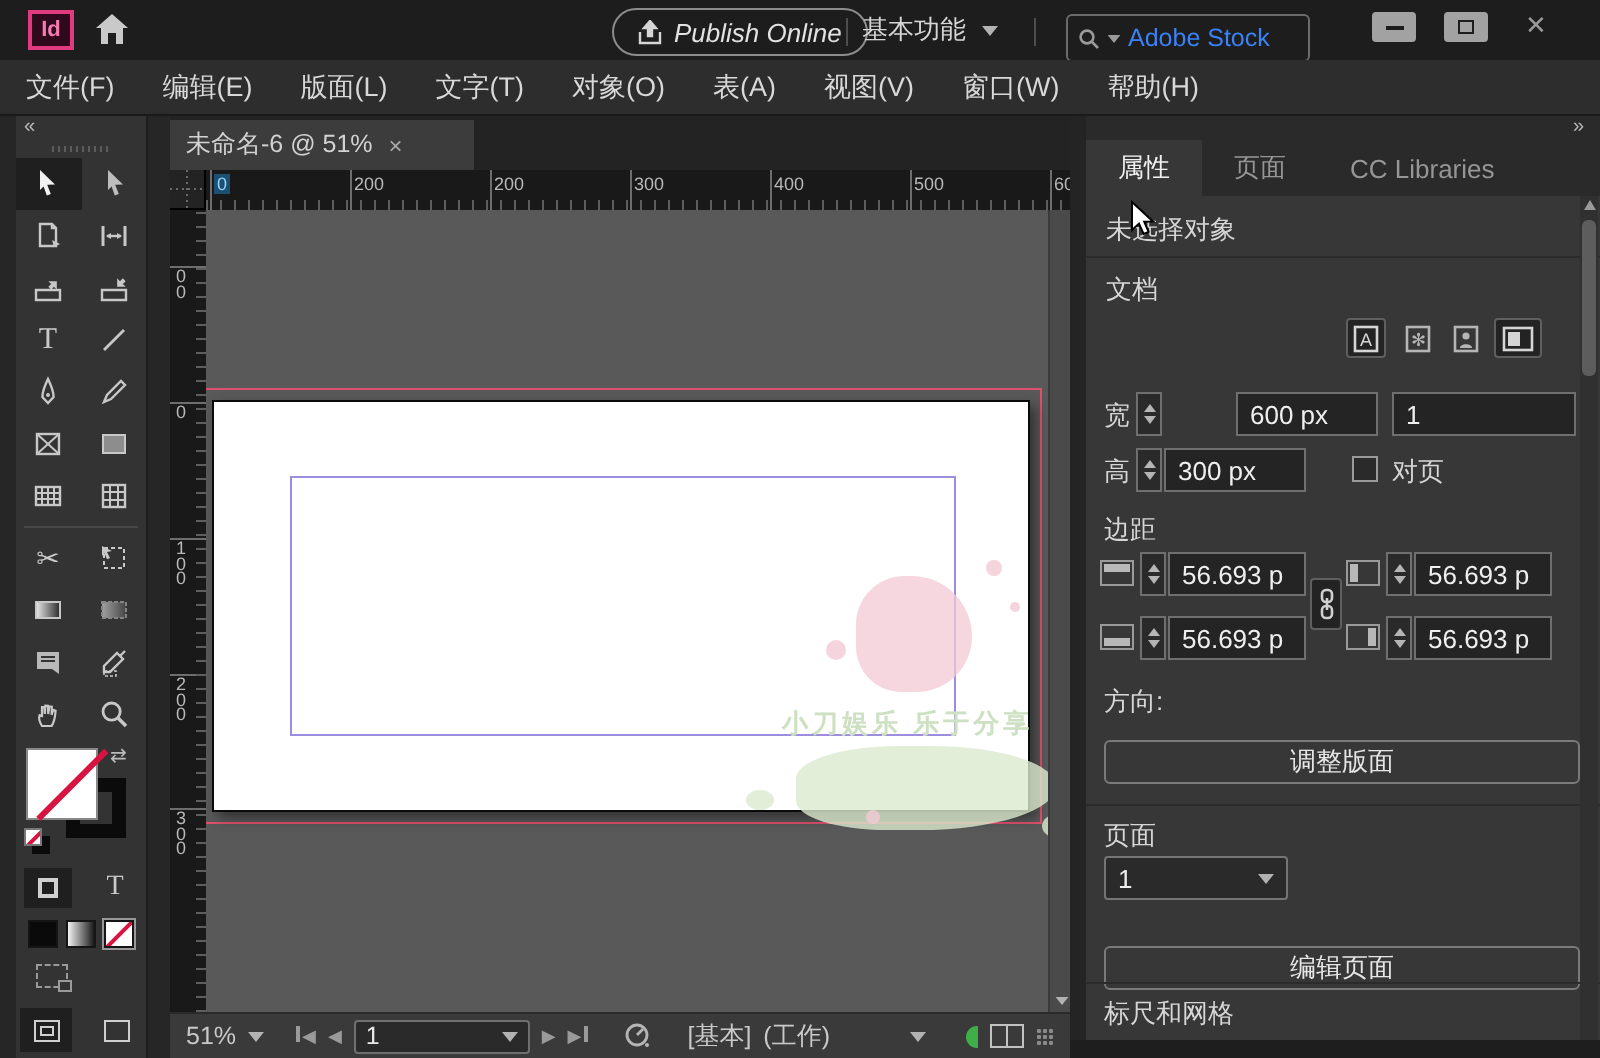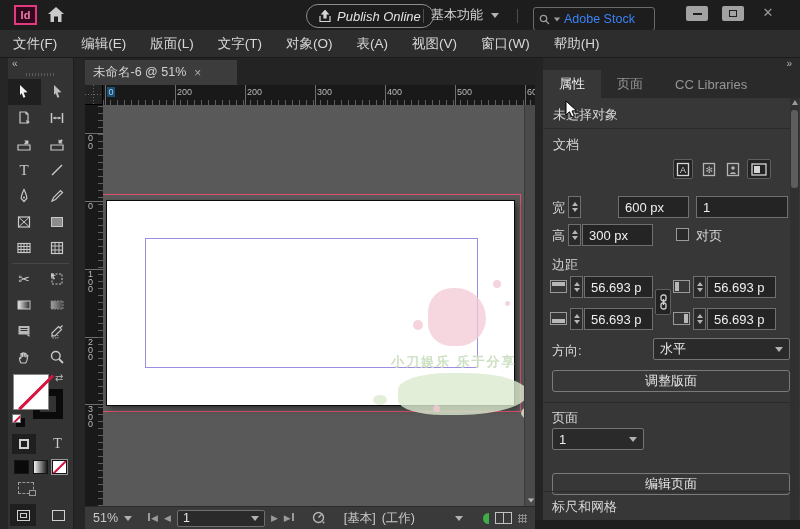--- a/index.html
+++ b/index.html
@@ -605,24 +605,20 @@
     <div class="mi outside" style="left:130px;top:214px;">
         <i></i>
       </div>
     <div class="stepper" style="left:150px;top:210px;">
         <i class="up"></i>
         <i class="dn"></i>
       </div>
     <div class="field" style="left:164px;top:210px;width:69px;">56.693 p</div>
 
     <div class="plabel" style="left:9px;top:244px;">方向:</div>
-    <div class="dropdown" style="left:110px;top:240px;width:137px;">
-      <span>水平</span>
-      <span class="chv"></span>
-    </div>
     <div class="pbutton" style="left:9px;top:272px;width:238px;">调整版面</div>
 
     <div class="pdivider" style="top:304px;"></div>
     <div class="plabel" style="left:9px;top:311px;">页面</div>
     <div class="dropdown" style="left:9px;top:330px;width:92px;">
       <span>1</span>
       <span class="chv"></span>
     </div>
 
     <div class="pbutton" style="left:9px;top:360px;width:238px;margin-top:15px;">编辑页面</div>

